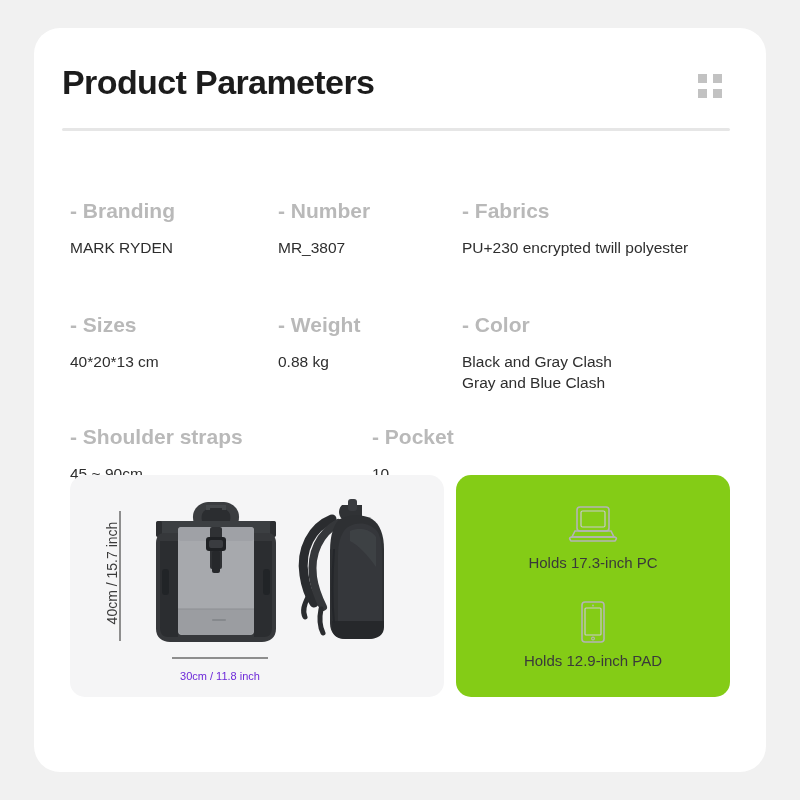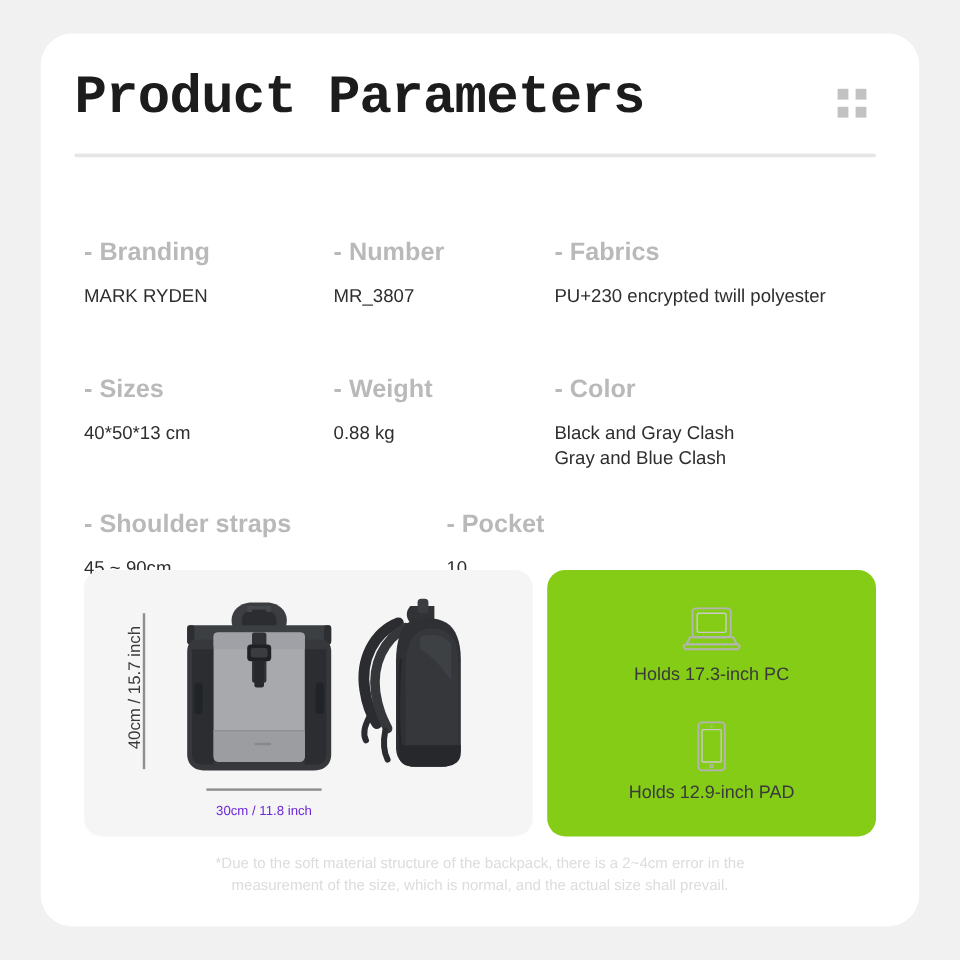--- a/index.html
+++ b/index.html
@@ -30,27 +30,26 @@
     position: absolute;
     left: 28px;
     top: 26px;
     right: 28px;
     height: 76px;
   }
   #page-title {
     position: absolute;
     left: 0;
     top: 0;
-    font-size: 45px;
+    font-size: 34px;
     font-weight: 700;
     letter-spacing: -0.6px;
     color: #1c1c1c;
     line-height: 56px;
     white-space: nowrap;
-    font-family: Liberation Mono, monospace;
   }
   #grid-icon {
     position: absolute;
     right: 14px;
     top: 20px;
     width: 26px;
     height: 26px;
   }
   #grid-icon i {
     position: absolute;
@@ -243,21 +242,21 @@
     </div>
     <div class="spec-cell col-c">
       <div class="spec-label">- Fabrics</div>
       <div class="spec-value">PU+230 encrypted twill polyester</div>
     </div>
   </div>
 
   <div class="spec-row" id="row-2">
     <div class="spec-cell col-a">
       <div class="spec-label">- Sizes</div>
-      <div class="spec-value">40*50*13 cm</div>
+      <div class="spec-value">40*20*13 cm</div>
     </div>
     <div class="spec-cell col-b">
       <div class="spec-label">- Weight</div>
       <div class="spec-value">0.88 kg</div>
     </div>
     <div class="spec-cell col-c">
       <div class="spec-label">- Color</div>
       <div class="spec-value">Black and Gray Clash
 Gray and Blue Clash</div>
     </div>
@@ -364,16 +363,14 @@
           <rect x="8" y="3" width="22" height="40" rx="3" fill="none" stroke="#b4b4b6" stroke-width="1.6"></rect>
           <rect x="11" y="9" width="16" height="27" rx="1" fill="none" stroke="#c9c9cb" stroke-width="1.2"></rect>
           <circle cx="19" cy="6.5" r="0.9" fill="#b4b4b6"></circle>
           <circle cx="19" cy="39.5" r="1.4" fill="none" stroke="#b4b4b6" stroke-width="1.1"></circle>
         </svg>
       </div>
       <div class="cap-text">Holds 12.9-inch PAD</div>
     </div>
   </div>
 
-  <div id="footnote">*Due to the soft material structure of the backpack, there is a 2~4cm error in the
-measurement of the size, which is normal, and the actual size shall prevail.</div>
 
 </div>
 
 </body></html>

